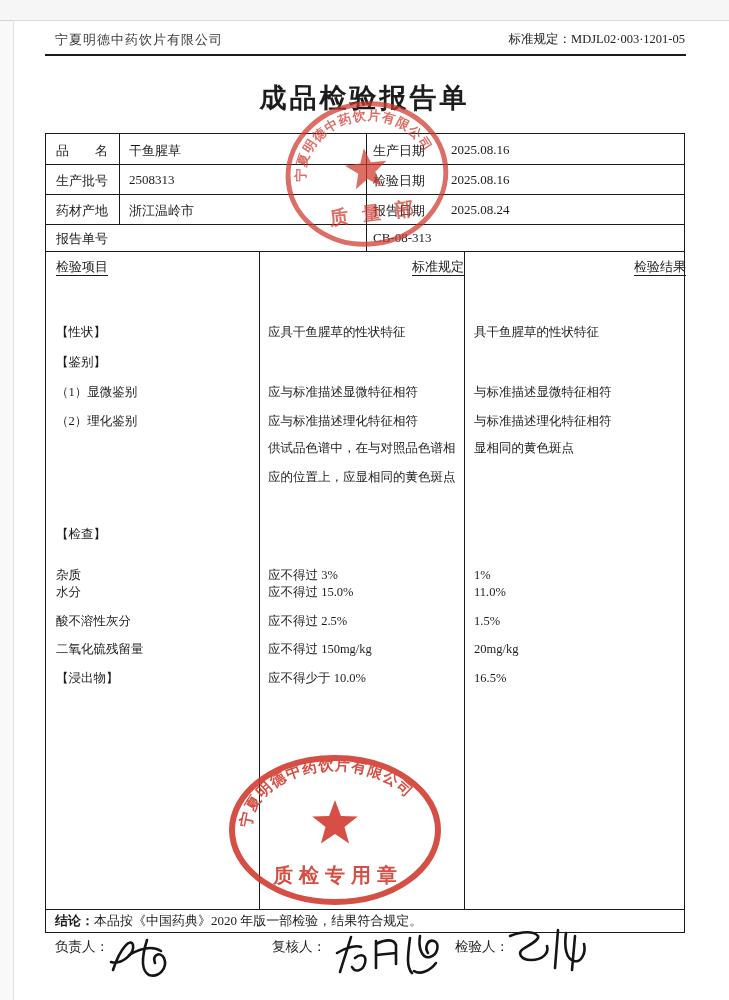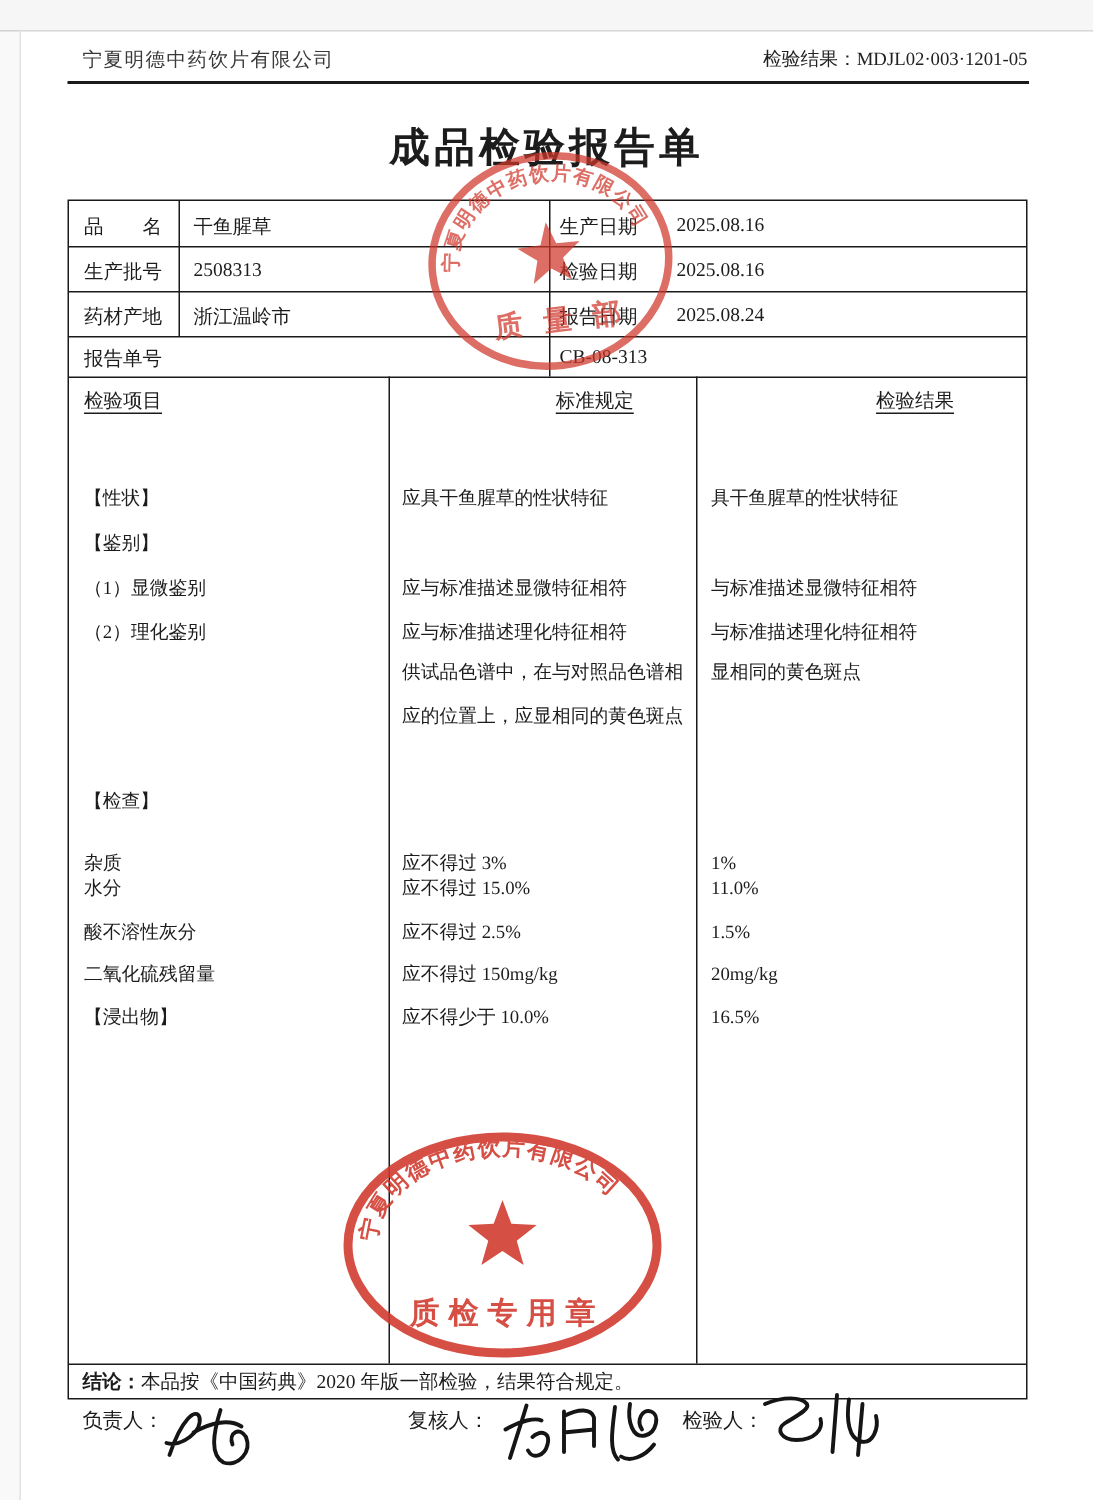--- a/index.html
+++ b/index.html
@@ -13,21 +13,21 @@
   .doccode{position:absolute;right:44px;top:31px;font-size:12.5px;color:#222;}
   .rule{position:absolute;left:45px;top:54px;width:641px;height:2px;background:#1a1a1a;}
   .title{position:absolute;left:0;width:729px;top:80px;text-align:center;font-size:27px;font-weight:bold;letter-spacing:3px;}
   
   .tbl{position:absolute;left:45px;top:133px;width:640px;height:800px;border:1.6px solid #1a1a1a;box-sizing:border-box;}
   .hline{position:absolute;left:0;width:100%;height:1px;background:#1a1a1a;}
   .vline{position:absolute;width:1px;background:#1a1a1a;}
   
   .cell{position:absolute;font-size:13px;white-space:nowrap;}
   .chead{position:absolute;top:124px;font-size:13px;text-decoration:underline;text-underline-offset:4px;}
-  .chead.center{text-align:center;padding-left:35px;}
+  .chead.center{text-align:right;}
   .crow{position:absolute;left:0;width:640px;height:20px;margin-top:14px;}
   .crow span{position:absolute;top:0;font-size:12.5px;line-height:15px;}
   .crow .c1{left:10px;width:200px;}
   .crow .c2{left:222px;width:192px;white-space:normal;}
   .crow .c3{left:428px;width:208px;}
   .wrap2{line-height:29px !important;top:-7px !important;}
   
   .conclusion{position:absolute;left:55px;top:912px;font-size:13px;white-space:nowrap;}
   .conclusion .lbl{font-weight:bold;}
   
@@ -44,21 +44,21 @@
 </style>
 <title>成品检验报告单</title></head>
 <body>
 
 <div class="page">
 
   <div class="scan-top"></div>
   <div class="scan-left"></div>
 
   <div class="company">宁夏明德中药饮片有限公司</div>
-  <div class="doccode"><span>检验结果：</span><span>MDJL02·003·1201-05</span></div>
+  <div class="doccode"><span>标准规定：</span><span>MDJL02·003·1201-05</span></div>
   <div class="rule"></div>
 
   <div class="title">成品检验报告单</div>
 
   <div class="tbl">
     <div class="hline" style="top:30px"></div>
     <div class="hline" style="top:60px"></div>
     <div class="hline" style="top:90px"></div>
     <div class="hline" style="top:117px"></div>
     <div class="hline" style="top:775px"></div>

